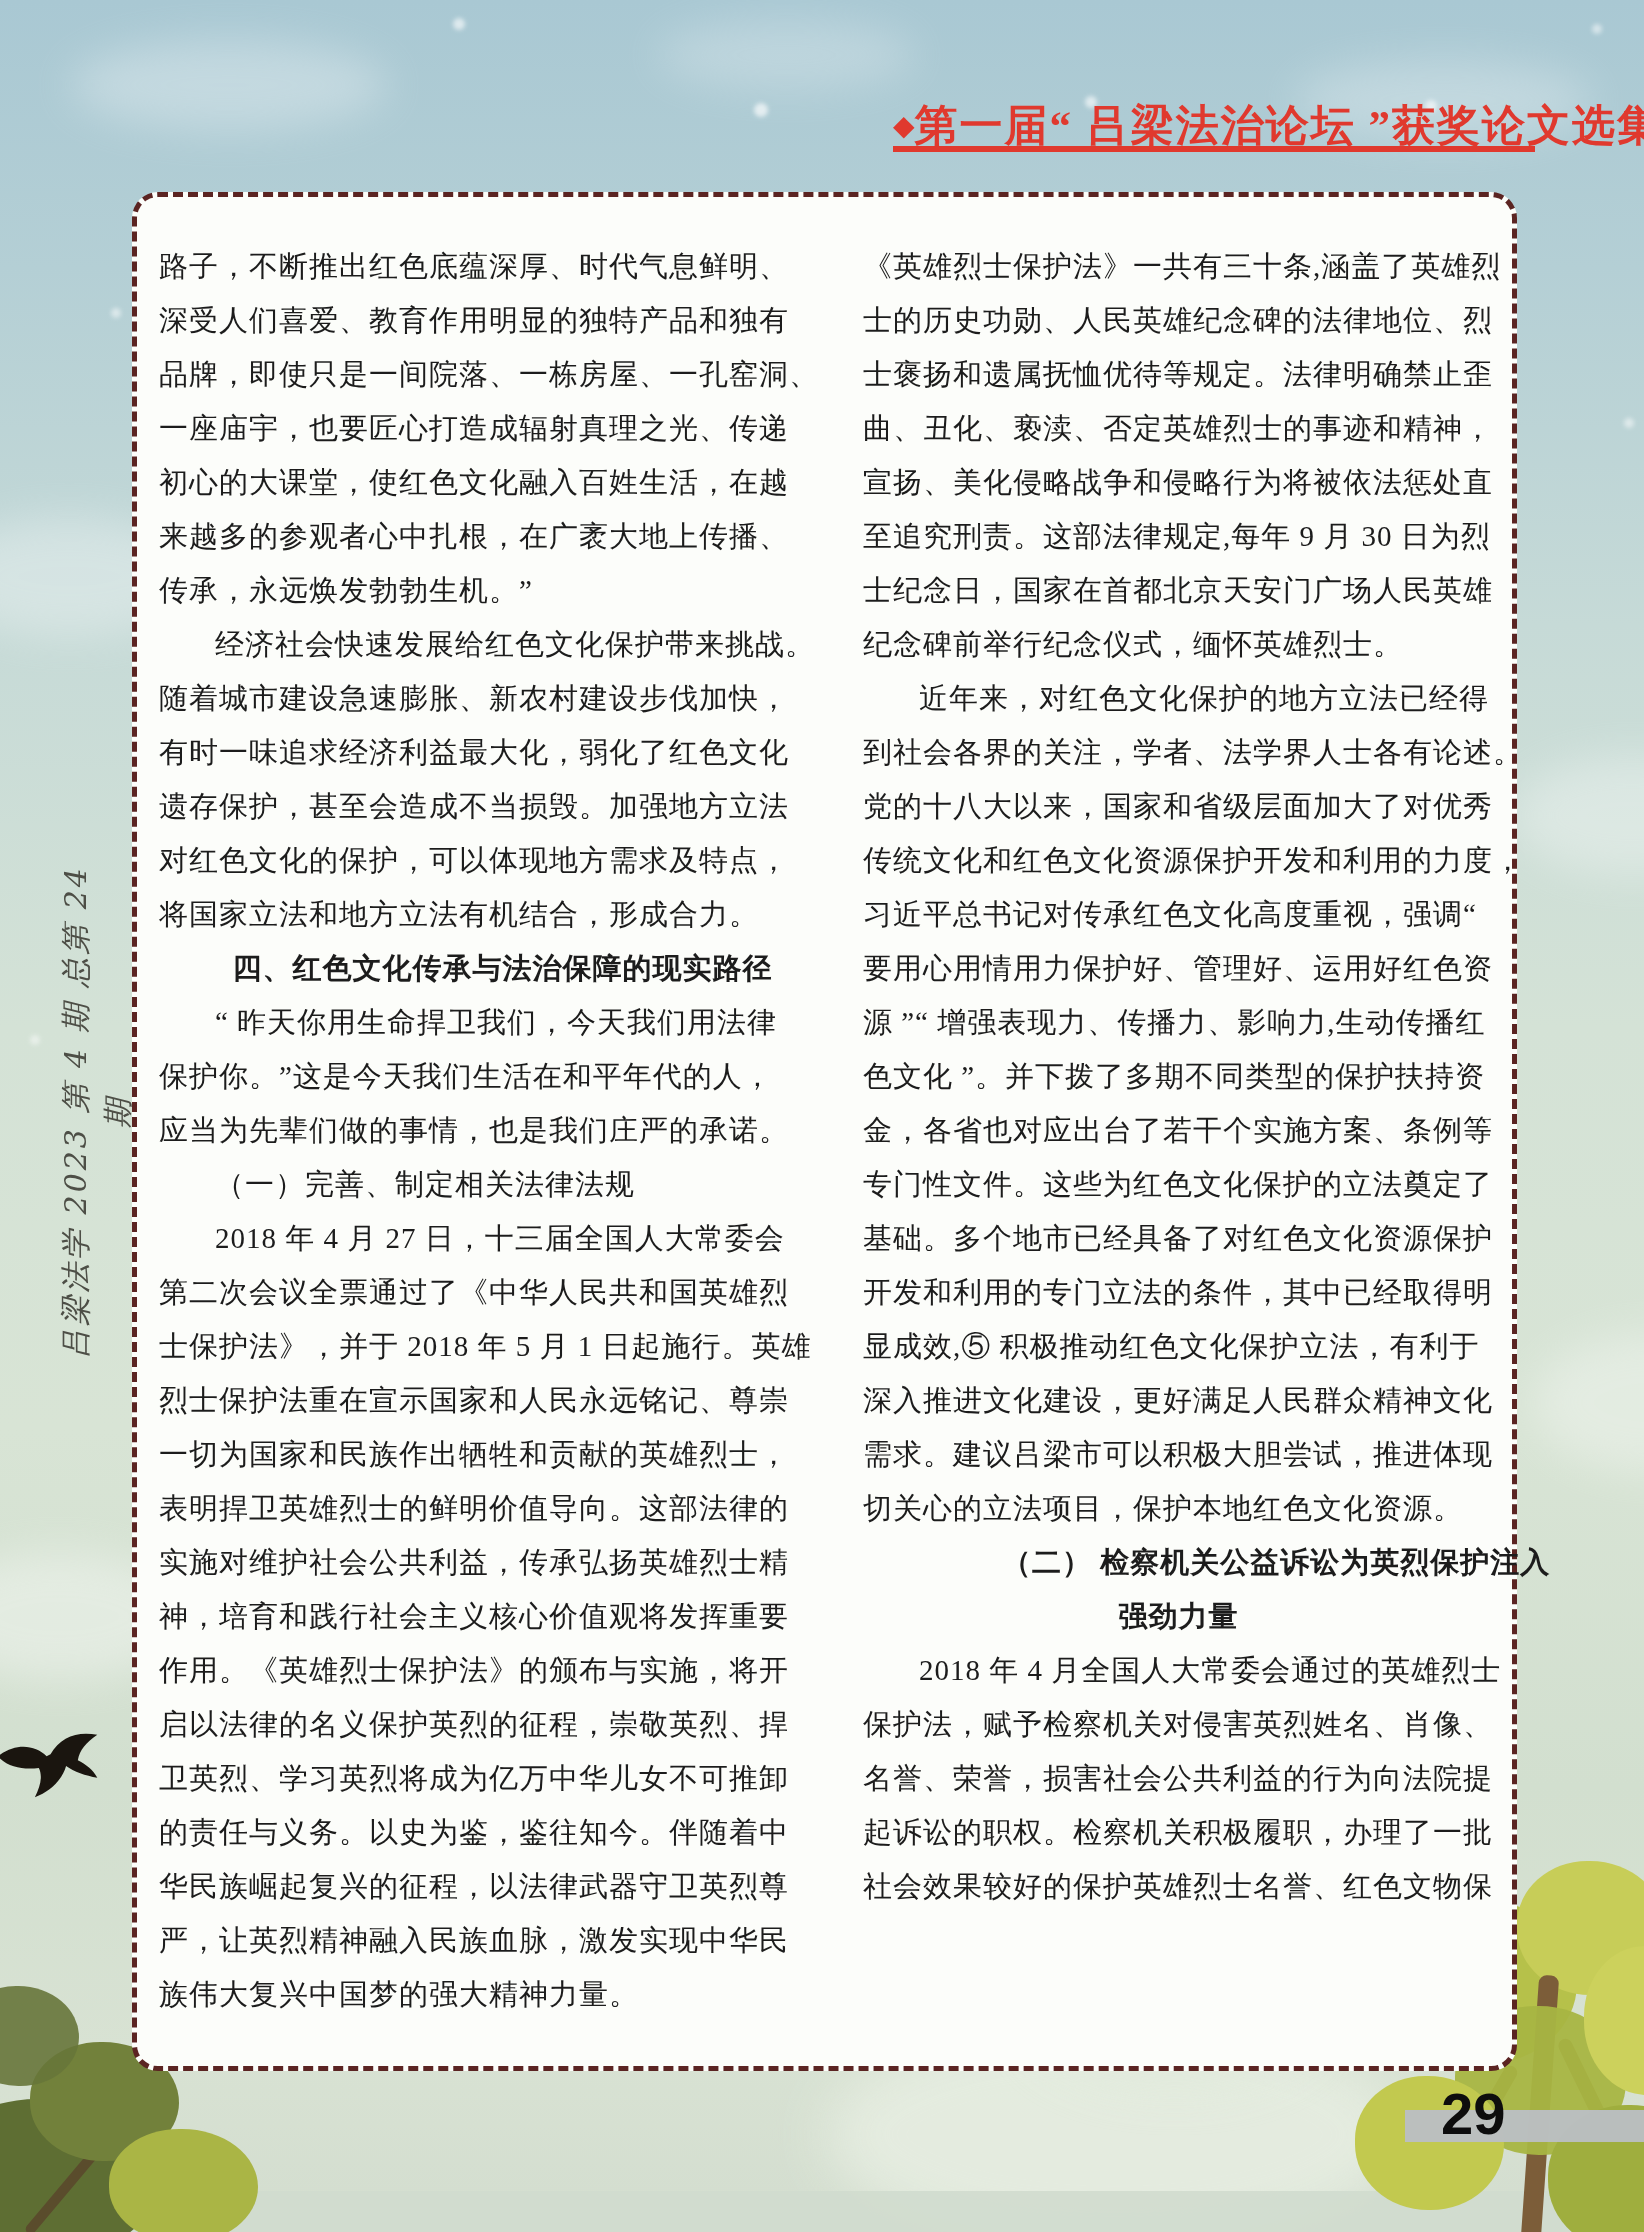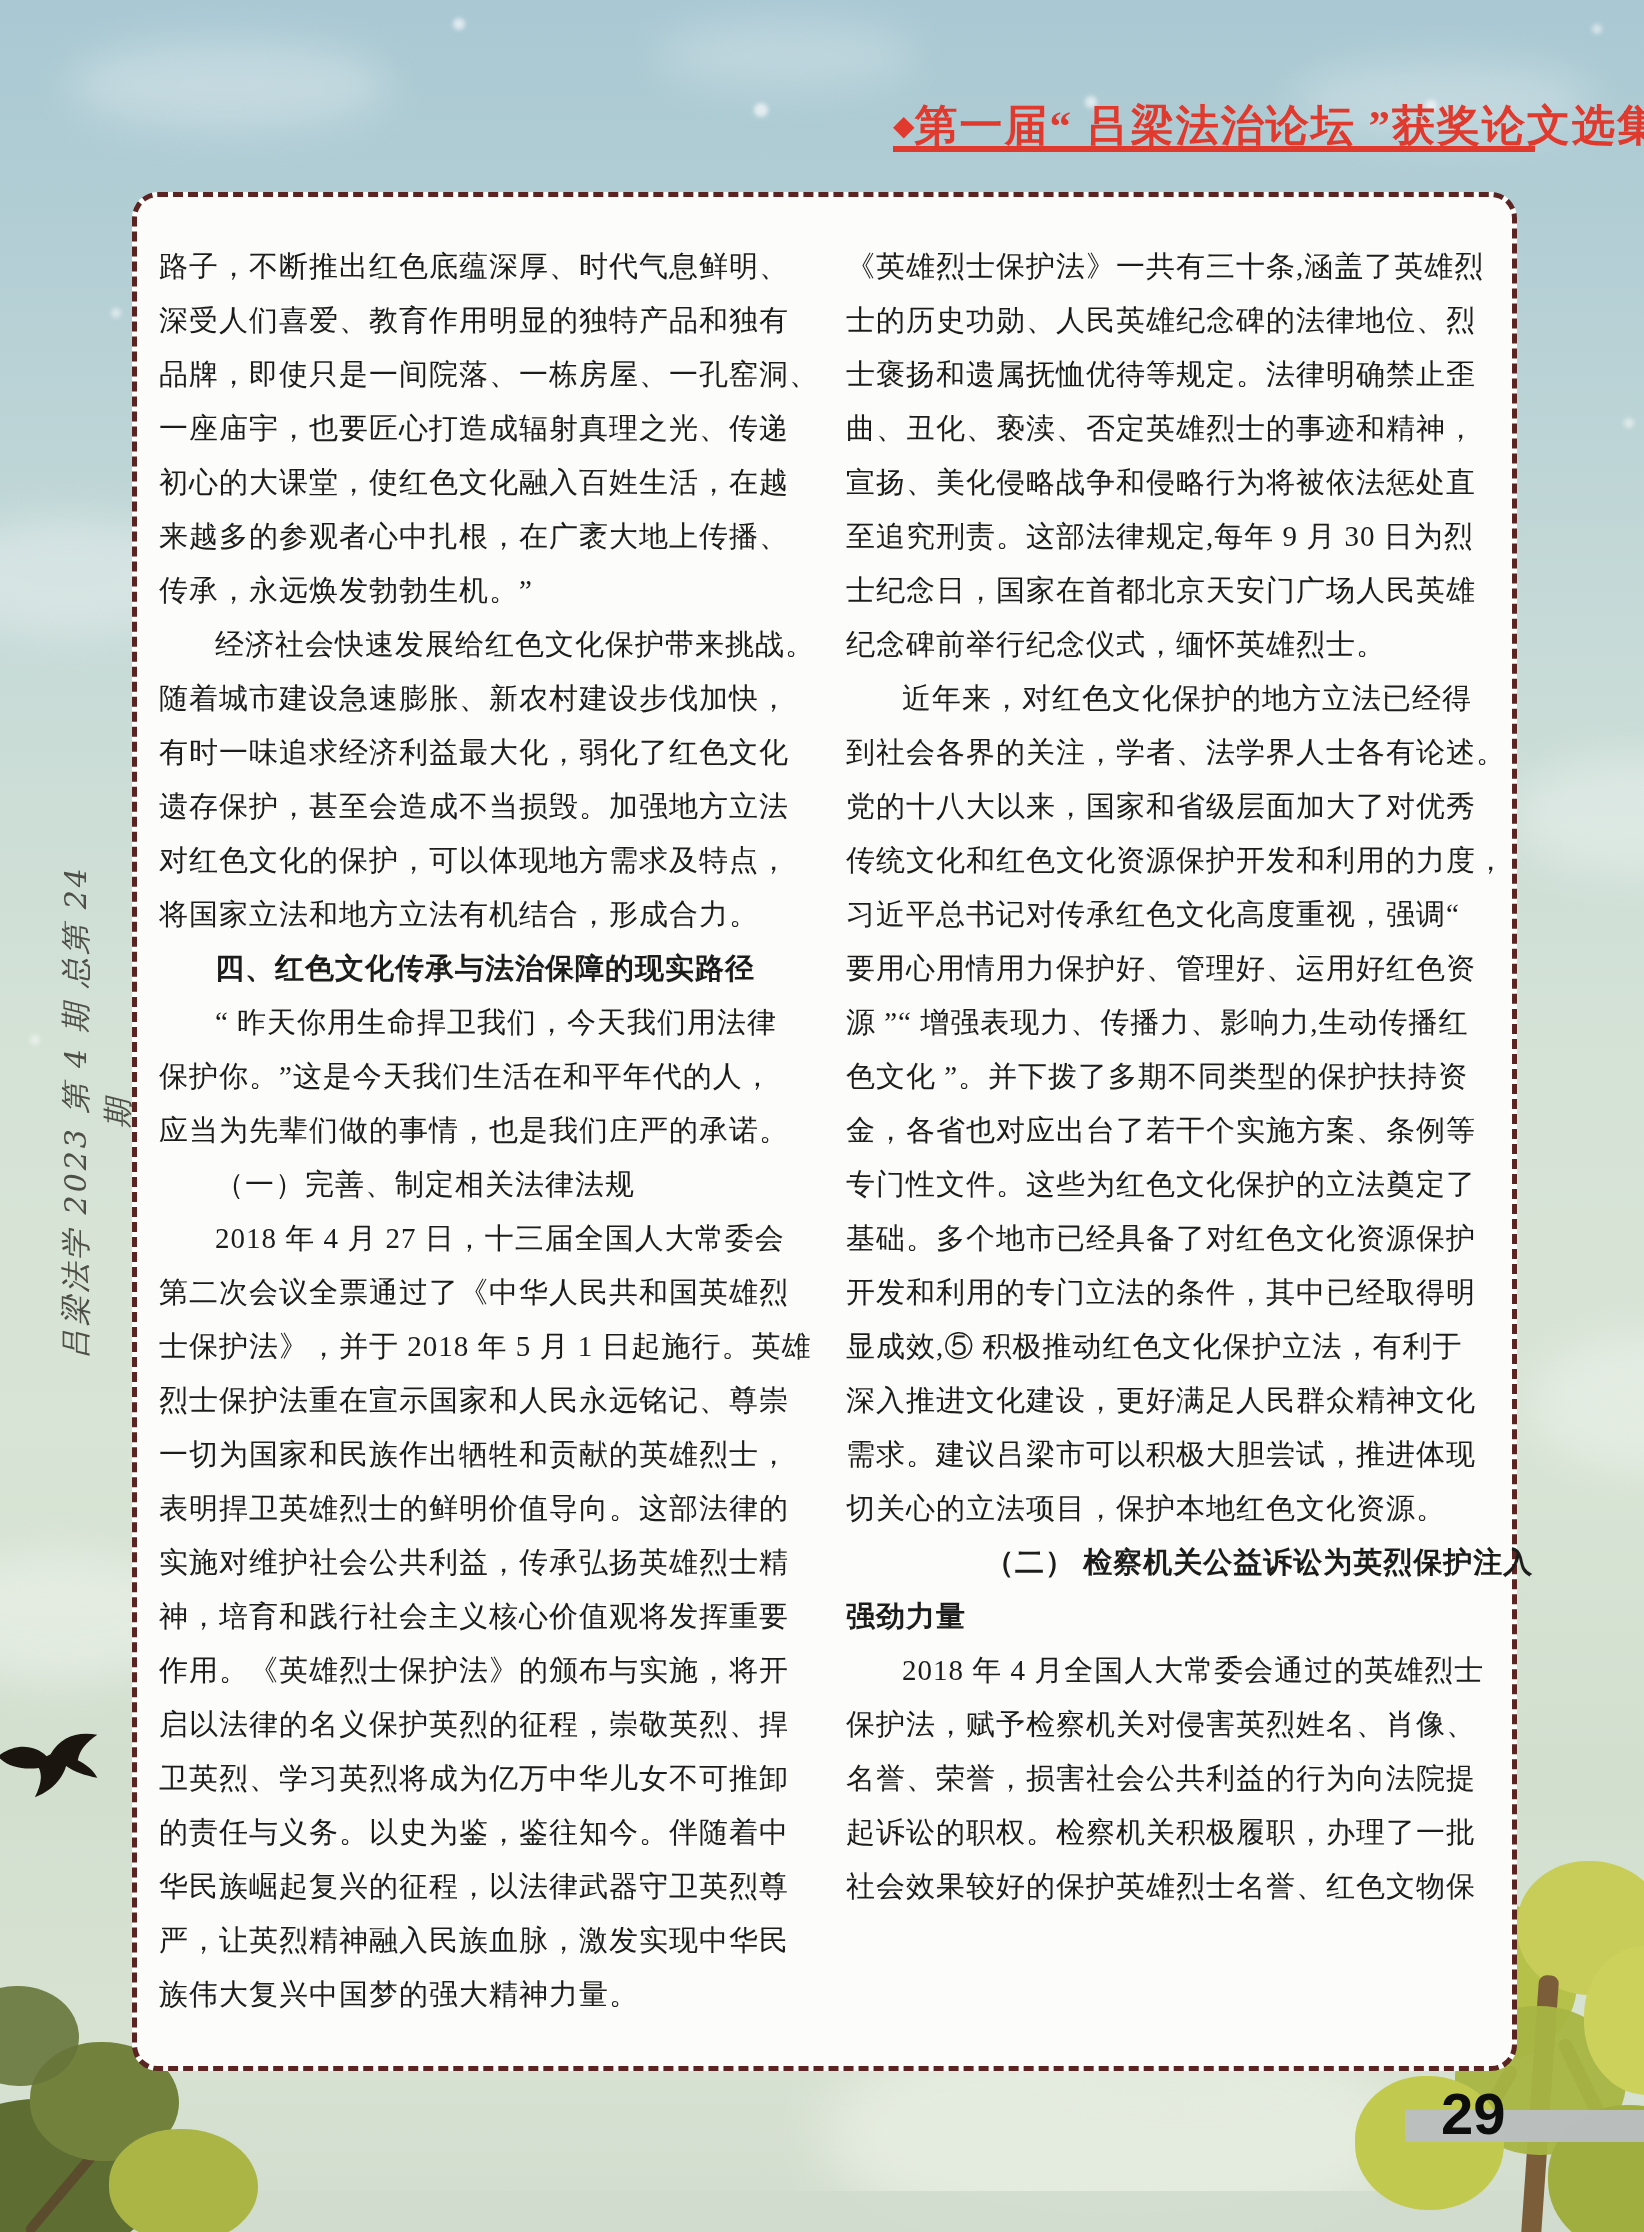--- a/index.html
+++ b/index.html
@@ -20,27 +20,27 @@
   .bird{position:absolute;left:-8px;top:1727px;width:117px;height:78px;}
   
   .header{position:absolute;left:893px;top:97px;width:589px;display:flex;align-items:center;justify-content:space-between;color:#e0392e;}
   .header .title{font-size:43px;font-weight:700;letter-spacing:2px;white-space:nowrap;}
   .diamond{font-size:28px;line-height:1;}
   .header-underline{position:absolute;left:893px;top:146px;width:642px;height:6px;background:#e0392e;}
   
   .content-box{
     position:absolute;left:132px;top:192px;width:1385px;height:1879px;box-sizing:border-box;
     border:5px dashed #5b2422;border-radius:26px;background:#fcfdfa;
-    padding:42px 34px 0 22px;display:flex;gap:56px;
+    padding:42px 34px 0 22px;display:flex;gap:73px;
   }
   .column{width:631px;}
   .line{height:54px;line-height:54px;font-size:29px;letter-spacing:1px;color:#1c1c1c;white-space:nowrap;}
   .line.indent{padding-left:56px;}
   .line.indent2{padding-left:139px;}
-  .line.bold{font-weight:700;}
+  .line.bold{font-weight:700;text-align:center;}
   
   .journal{
     position:absolute;left:-173px;top:1091px;width:498px;height:42px;line-height:42px;text-align:center;
     transform:rotate(-90deg);font-size:30px;font-style:italic;letter-spacing:3px;color:#4d4e46;
     font-family:"DejaVu Serif","Liberation Serif",serif;
   }
   
   .page-bar{position:absolute;left:1405px;top:2110px;width:240px;height:32px;background:rgba(186,191,196,.95);}
   .page-num{position:absolute;left:1441px;top:2080px;font-family:"Liberation Sans","DejaVu Sans",sans-serif;font-size:58px;font-weight:600;color:#0d0d0d;}
 </style>

